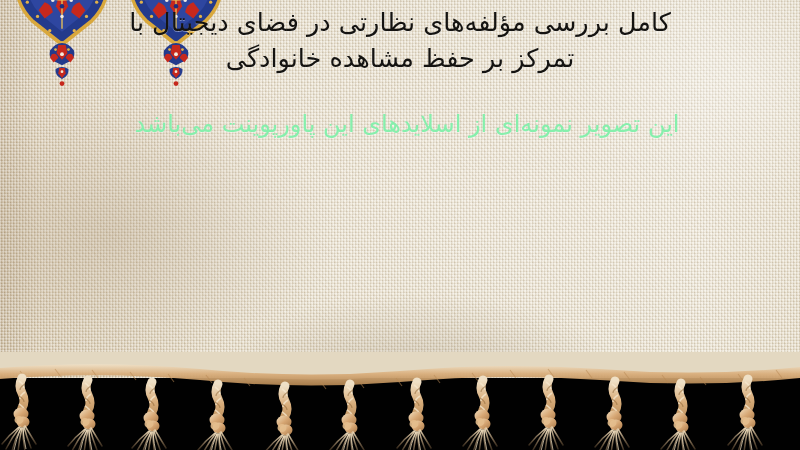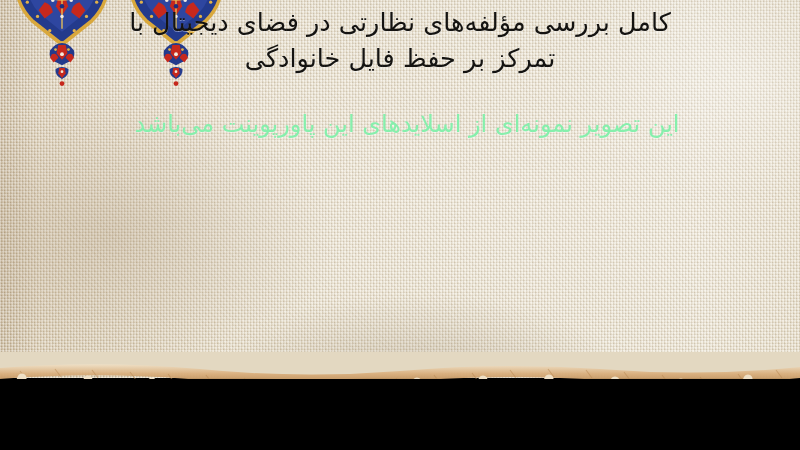--- a/index.html
+++ b/index.html
@@ -3,21 +3,21 @@
 <meta charset="utf-8">
 <style>
   html,body{margin:0;padding:0;}
   body{
     width:800px;height:450px;overflow:hidden;
     font-family:"DejaVu Sans","Liberation Sans",sans-serif;
     background:#000;
   }
 
   .slide{
-    position:relative;width:800px;height:379px;overflow:hidden;
+    position:relative;width:800px;height:450px;overflow:hidden;
     background:#000;
   }
 
   
   .carpet{
     position:absolute;left:0;top:0;width:800px;height:378px;
     background:
       linear-gradient(90deg,
         rgba(176,152,116,0.55) 0%,
         rgba(196,172,134,0.30) 5%,
@@ -201,21 +201,21 @@
         <use href="#medallion"></use>
       </g>
       <g transform="translate(176,56) scale(0.92)">
         <use href="#pendant"></use>
       </g>
     </svg>
   </div>
 
   <div class="title">
     <span class="l1">کامل بررسی مؤلفه‌های نظارتی در فضای دیجیتال با</span>
-    <span class="l2">تمرکز بر حفظ فایل خانوادگی</span>
+    <span class="l2">تمرکز بر حفظ مشاهده خانوادگی</span>
   </div>
 
   <div class="body-block">
     <span class="bl bl1">این تصویر نمونه‌ای از اسلایدهای این پاورپوینت می‌باشد</span>
   </div>
 
   <div class="cordwrap">
     <svg width="800" height="98" viewBox="0 0 800 98">
       <defs>
         <linearGradient id="cordg" x1="0" y1="0" x2="0" y2="1">

